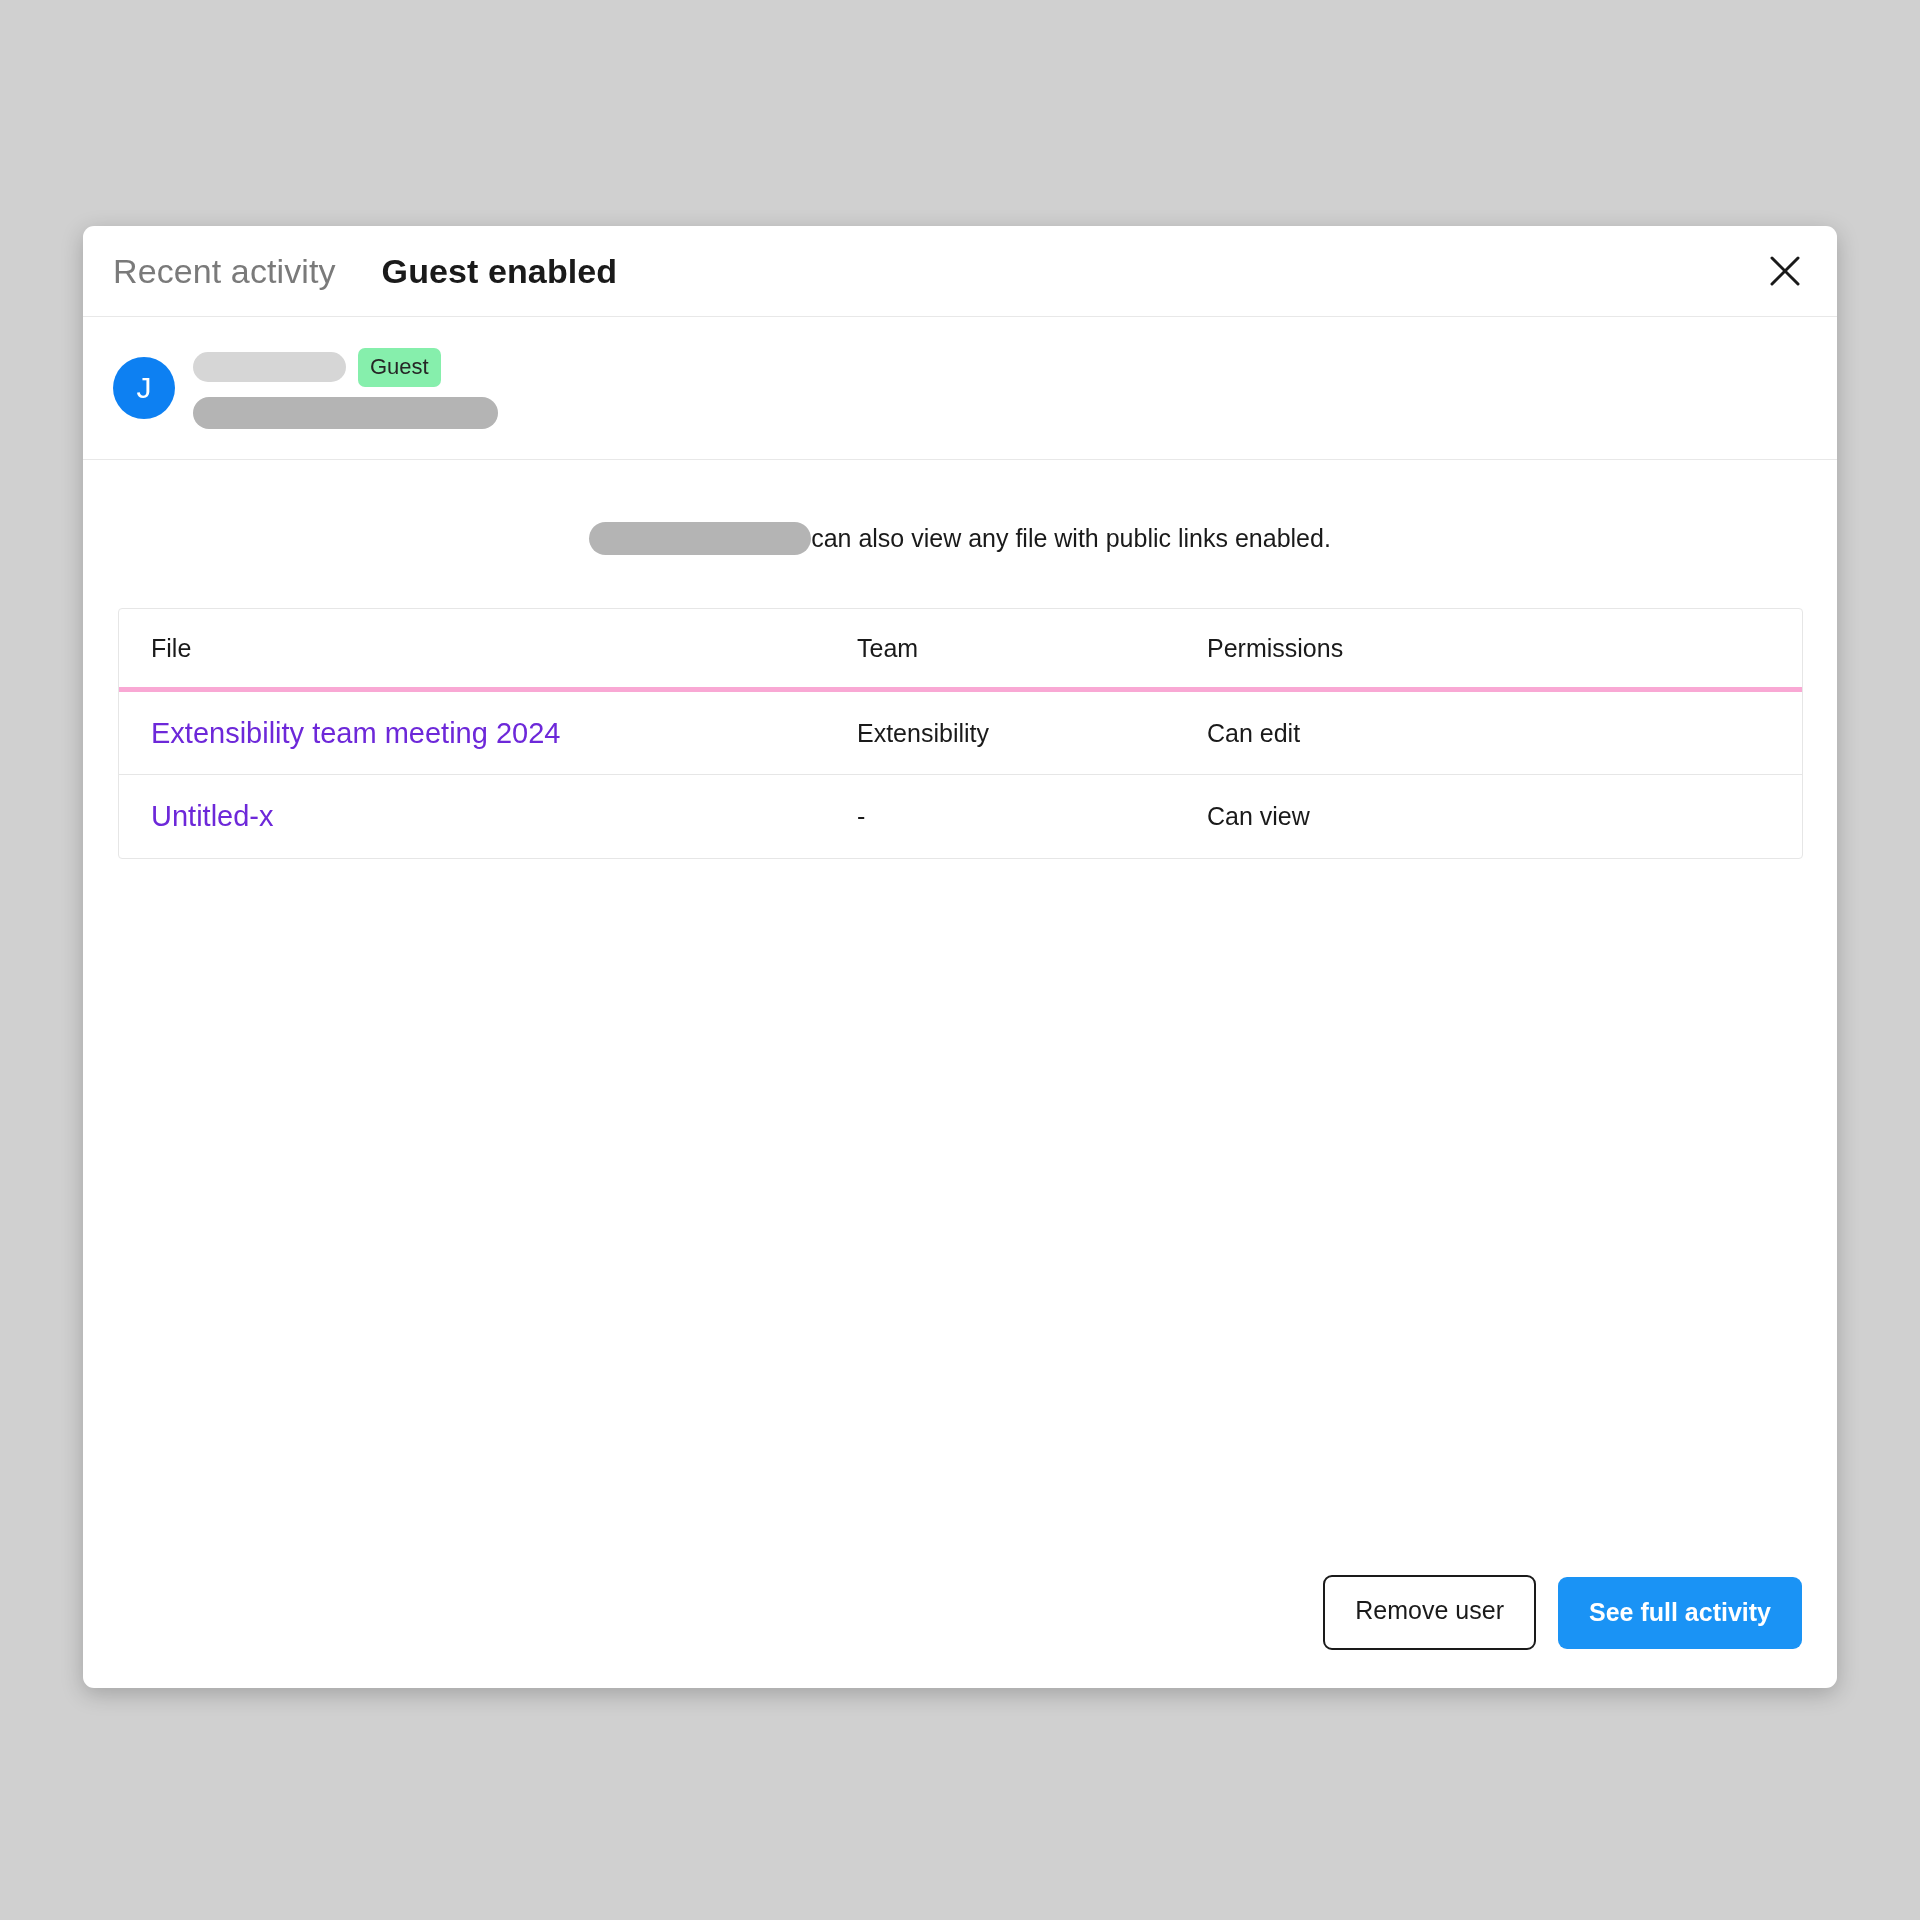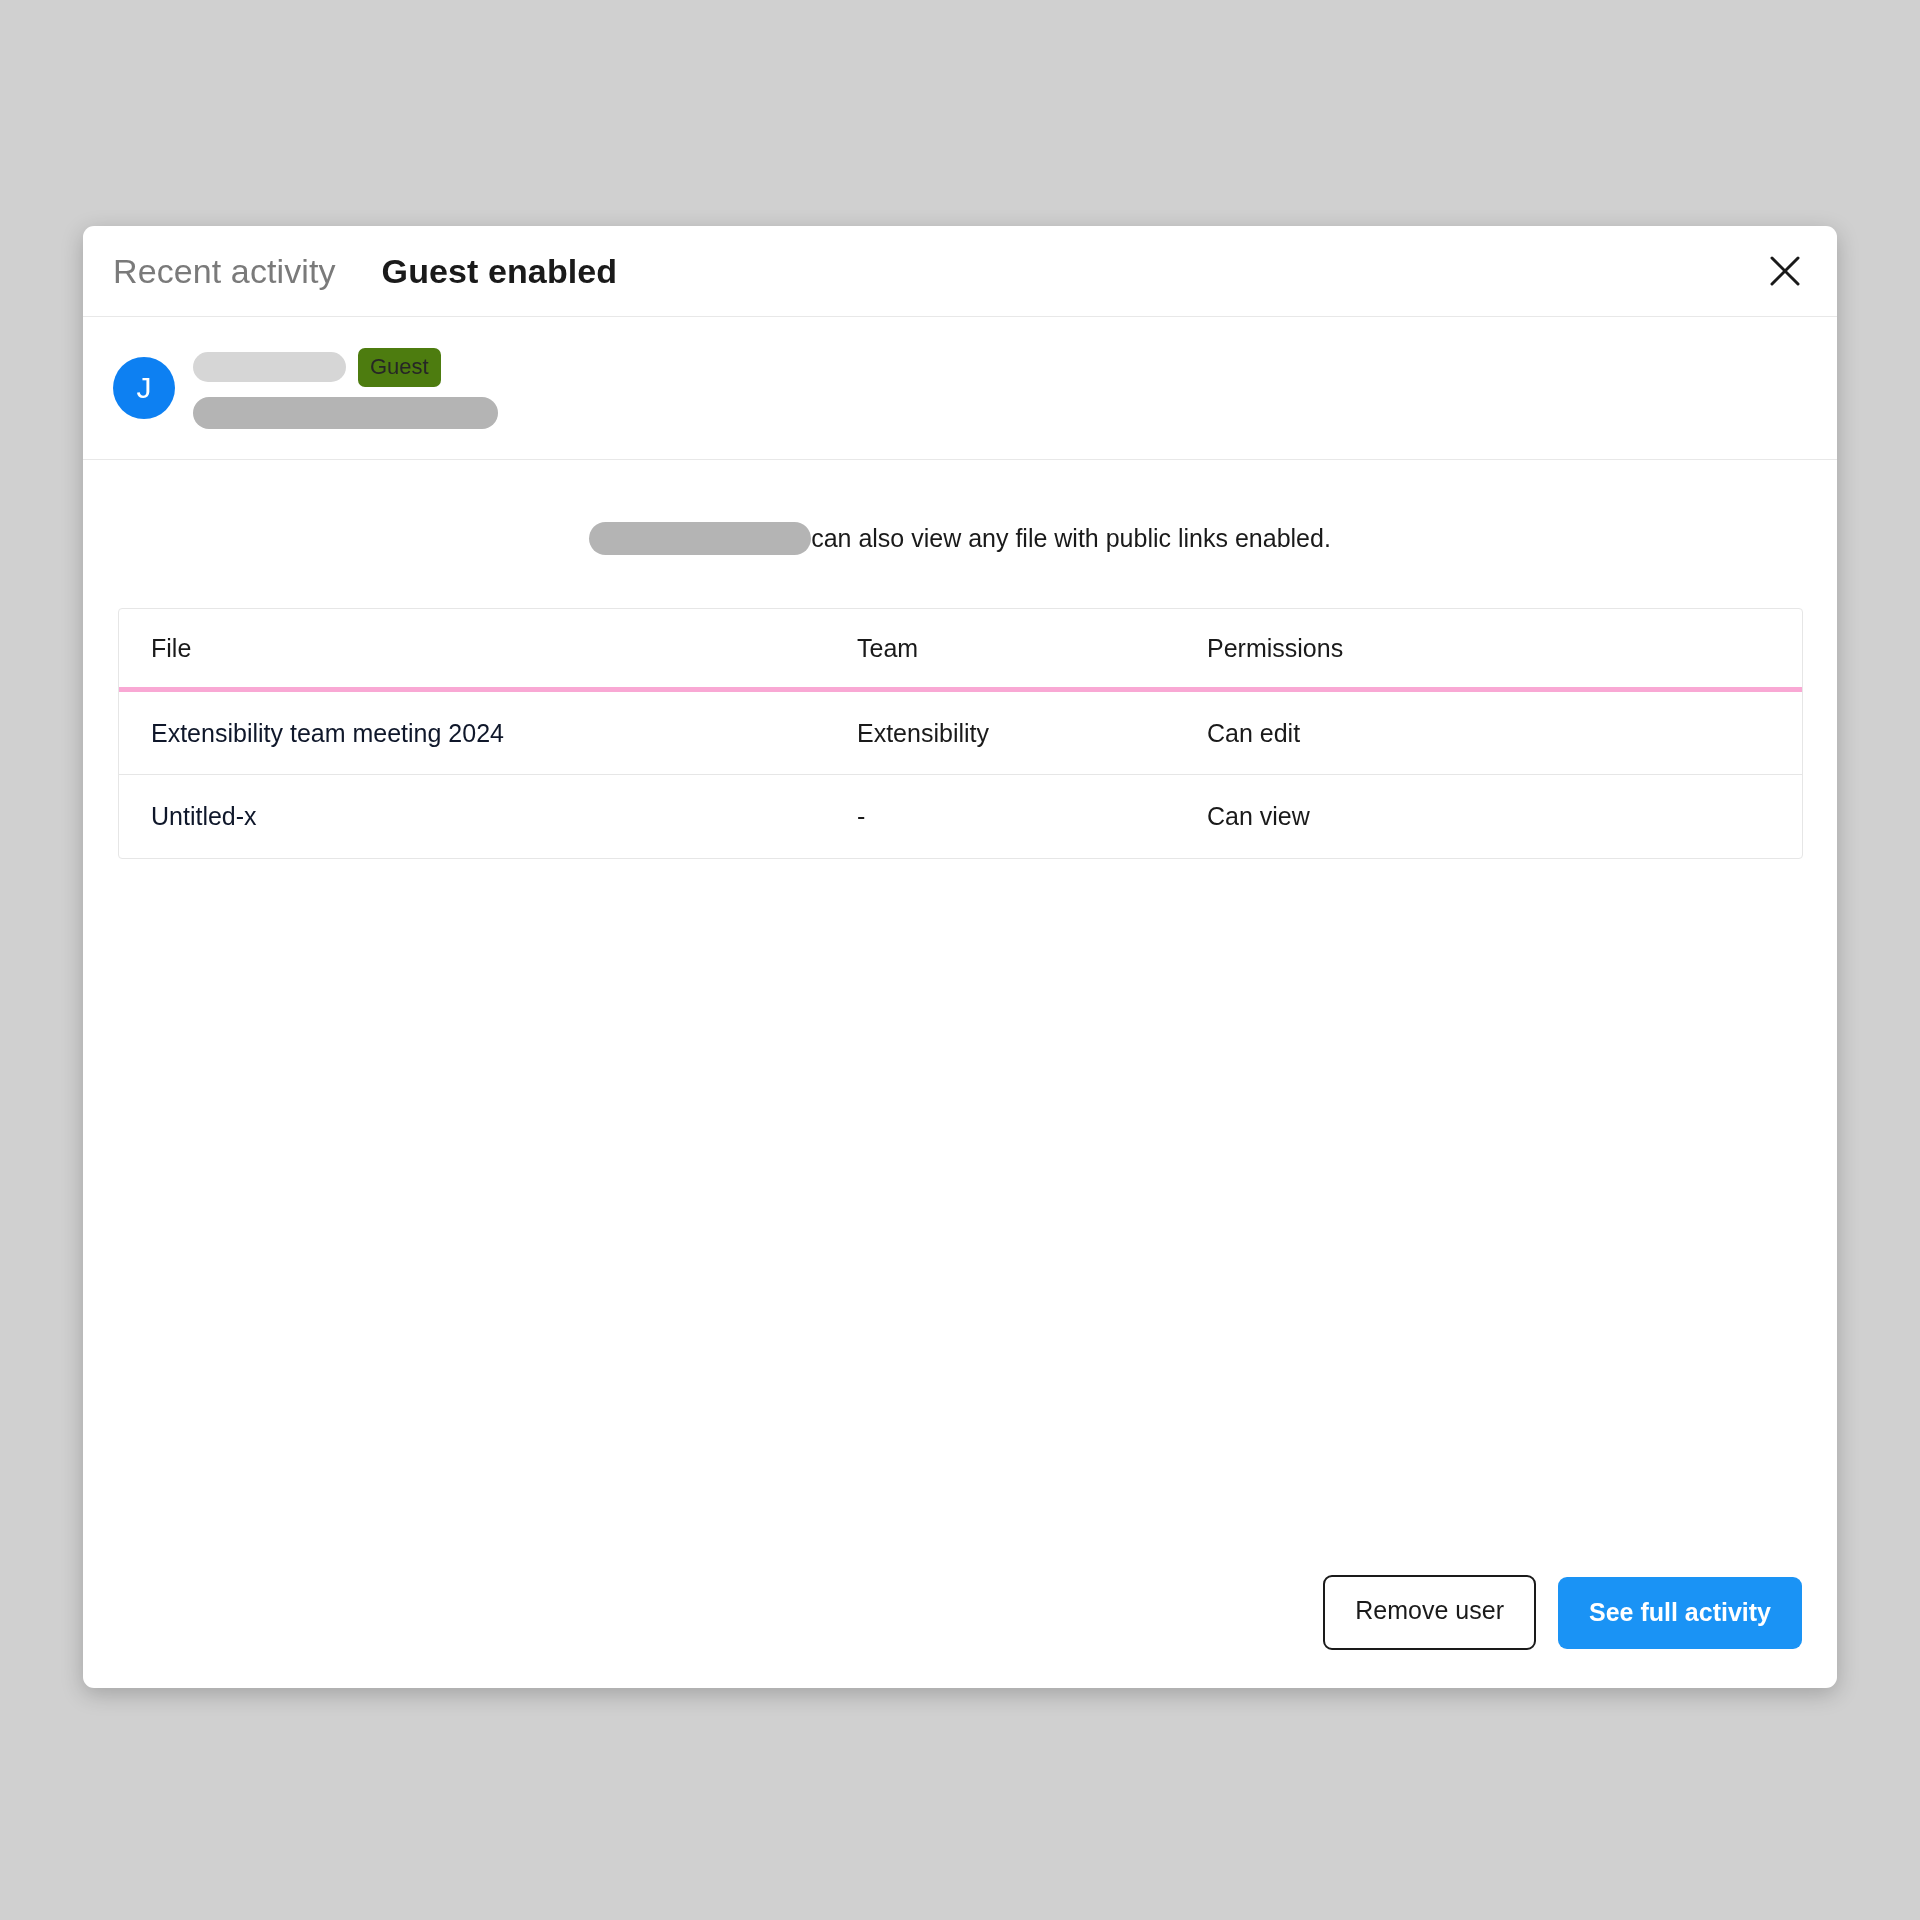--- a/index.html
+++ b/index.html
@@ -127,21 +127,21 @@
     width: 153px;
     height: 30px;
     background: #d6d6d6;
   }
   .redact-email {
     width: 305px;
     height: 32px;
     background: #b4b4b4;
   }
   .badge-guest {
-    background: #4d7c0f;
+    background: #86efac;
     color: #262626;
     font-size: 22px;
     line-height: 1;
     padding: 8px 12px 9px;
     border-radius: 7px;
     white-space: nowrap;
   }
 
   
   .modal-body {
@@ -199,22 +199,22 @@
     font-size: 25px;
     font-weight: 400;
     color: #1a1a1a;
   }
   .ft-body-row .col-team,
   .ft-body-row .col-perm {
     font-size: 25px;
     color: #1a1a1a;
   }
   .file-link {
-    font-size: 25px;
-    color: #0f172a;
+    font-size: 29px;
+    color: #6d28d9;
     text-decoration: none;
     cursor: pointer;
   }
 
   
   .modal-footer {
     position: absolute;
     right: 35px;
     bottom: 38px;
     display: flex;

